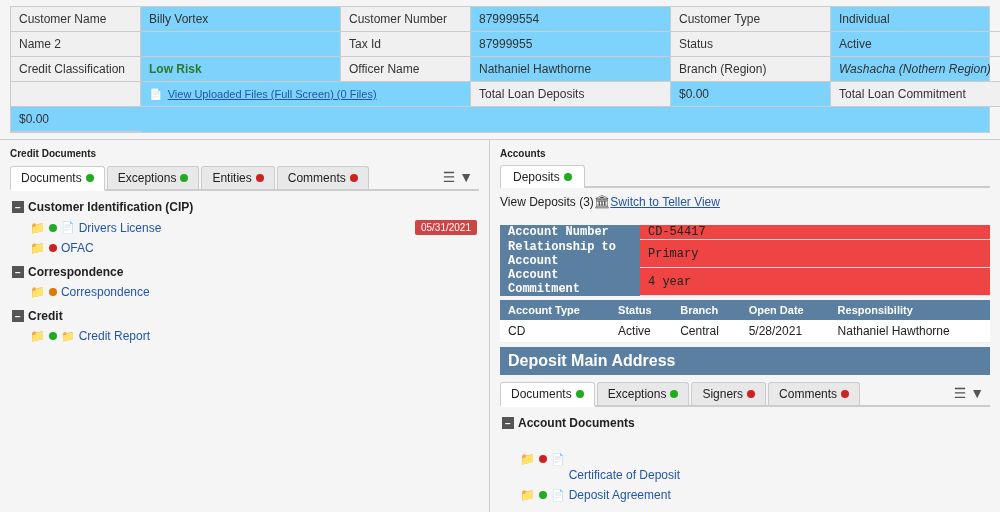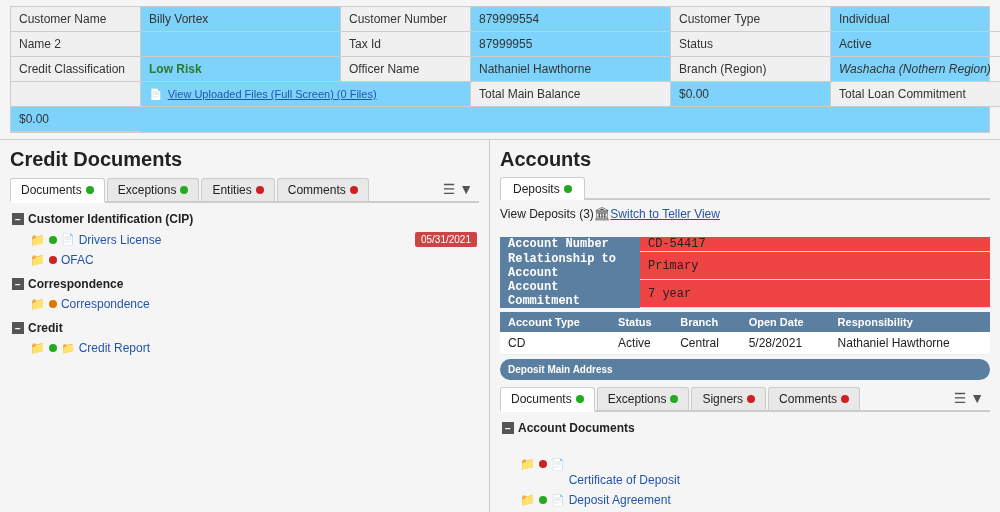--- a/index.html
+++ b/index.html
@@ -50,21 +50,21 @@
 
     
     .left-panel {
       width: 490px;
       background: #f5f5f5;
       border-right: 1px solid #ccc;
       padding: 8px 10px;
       overflow: hidden;
     }
     .panel-title {
-      font-size: 20px;
+      font-size: 10px;
       font-weight: bold;
       margin-bottom: 6px;
       color: #222;
     }
 
     
     .tabs-bar {
       display: flex;
       align-items: center;
       border-bottom: 2px solid #ccc;
@@ -224,24 +224,23 @@
       padding: 4px 8px;
       font-size: 12px;
       border-bottom: 1px solid #eee;
     }
 
     
     .deposit-address-bar {
       background: #5a7fa0;
       color: #fff;
       padding: 5px 8px;
-      font-size: 10px;
+      font-size: 16px;
       font-weight: bold;
       margin-bottom: 6px;
-      border-radius: 12px;
     }
 
     
     .account-tabs-bar {
       display: flex;
       align-items: center;
       border-bottom: 2px solid #ccc;
       margin-bottom: 6px;
       gap: 0;
     }
@@ -305,21 +304,21 @@
     <div class="info-cell label">Officer Name</div>
     <div class="info-cell value">Nathaniel Hawthorne</div>
     <div class="info-cell label">Branch (Region)</div>
     <div class="info-cell value italic">Washacha (Nothern Region)</div>
 
     <div class="info-cell label"></div>
     <div class="file-row">
       <span class="file-icon">📄</span>
       <span style="color:#2255aa; text-decoration:underline; cursor:pointer;">View Uploaded Files (Full Screen)  (0 Files)</span>
     </div>
-    <div class="info-cell label">Total Main Balance</div>
+    <div class="info-cell label">Total Loan Deposits</div>
     <div class="info-cell value">$0.00</div>
     <div class="info-cell label">Total Loan Commitment</div>
     <div class="info-cell value">$0.00</div>
   </div>
 </div>
 
 <div class="main-content">
 
   <div class="left-panel">
     <div class="panel-title">Credit Documents</div>
@@ -413,21 +412,21 @@
           <tr>
         <td class="field-label">Account Number</td>
         <td class="field-value">CD-54417</td>
       </tr>
       <tr>
         <td class="field-label">Relationship to Account</td>
         <td class="field-value">Primary</td>
       </tr>
       <tr>
         <td class="field-label">Account Commitment</td>
-        <td class="field-value">7 year</td>
+        <td class="field-value">4 year</td>
       </tr>
     </tbody>
       </table>
 
     <table class="account-type-table">
       <thead>
         <tr>
           <th>Account Type</th>
           <th>Status</th>
           <th>Branch</th>

